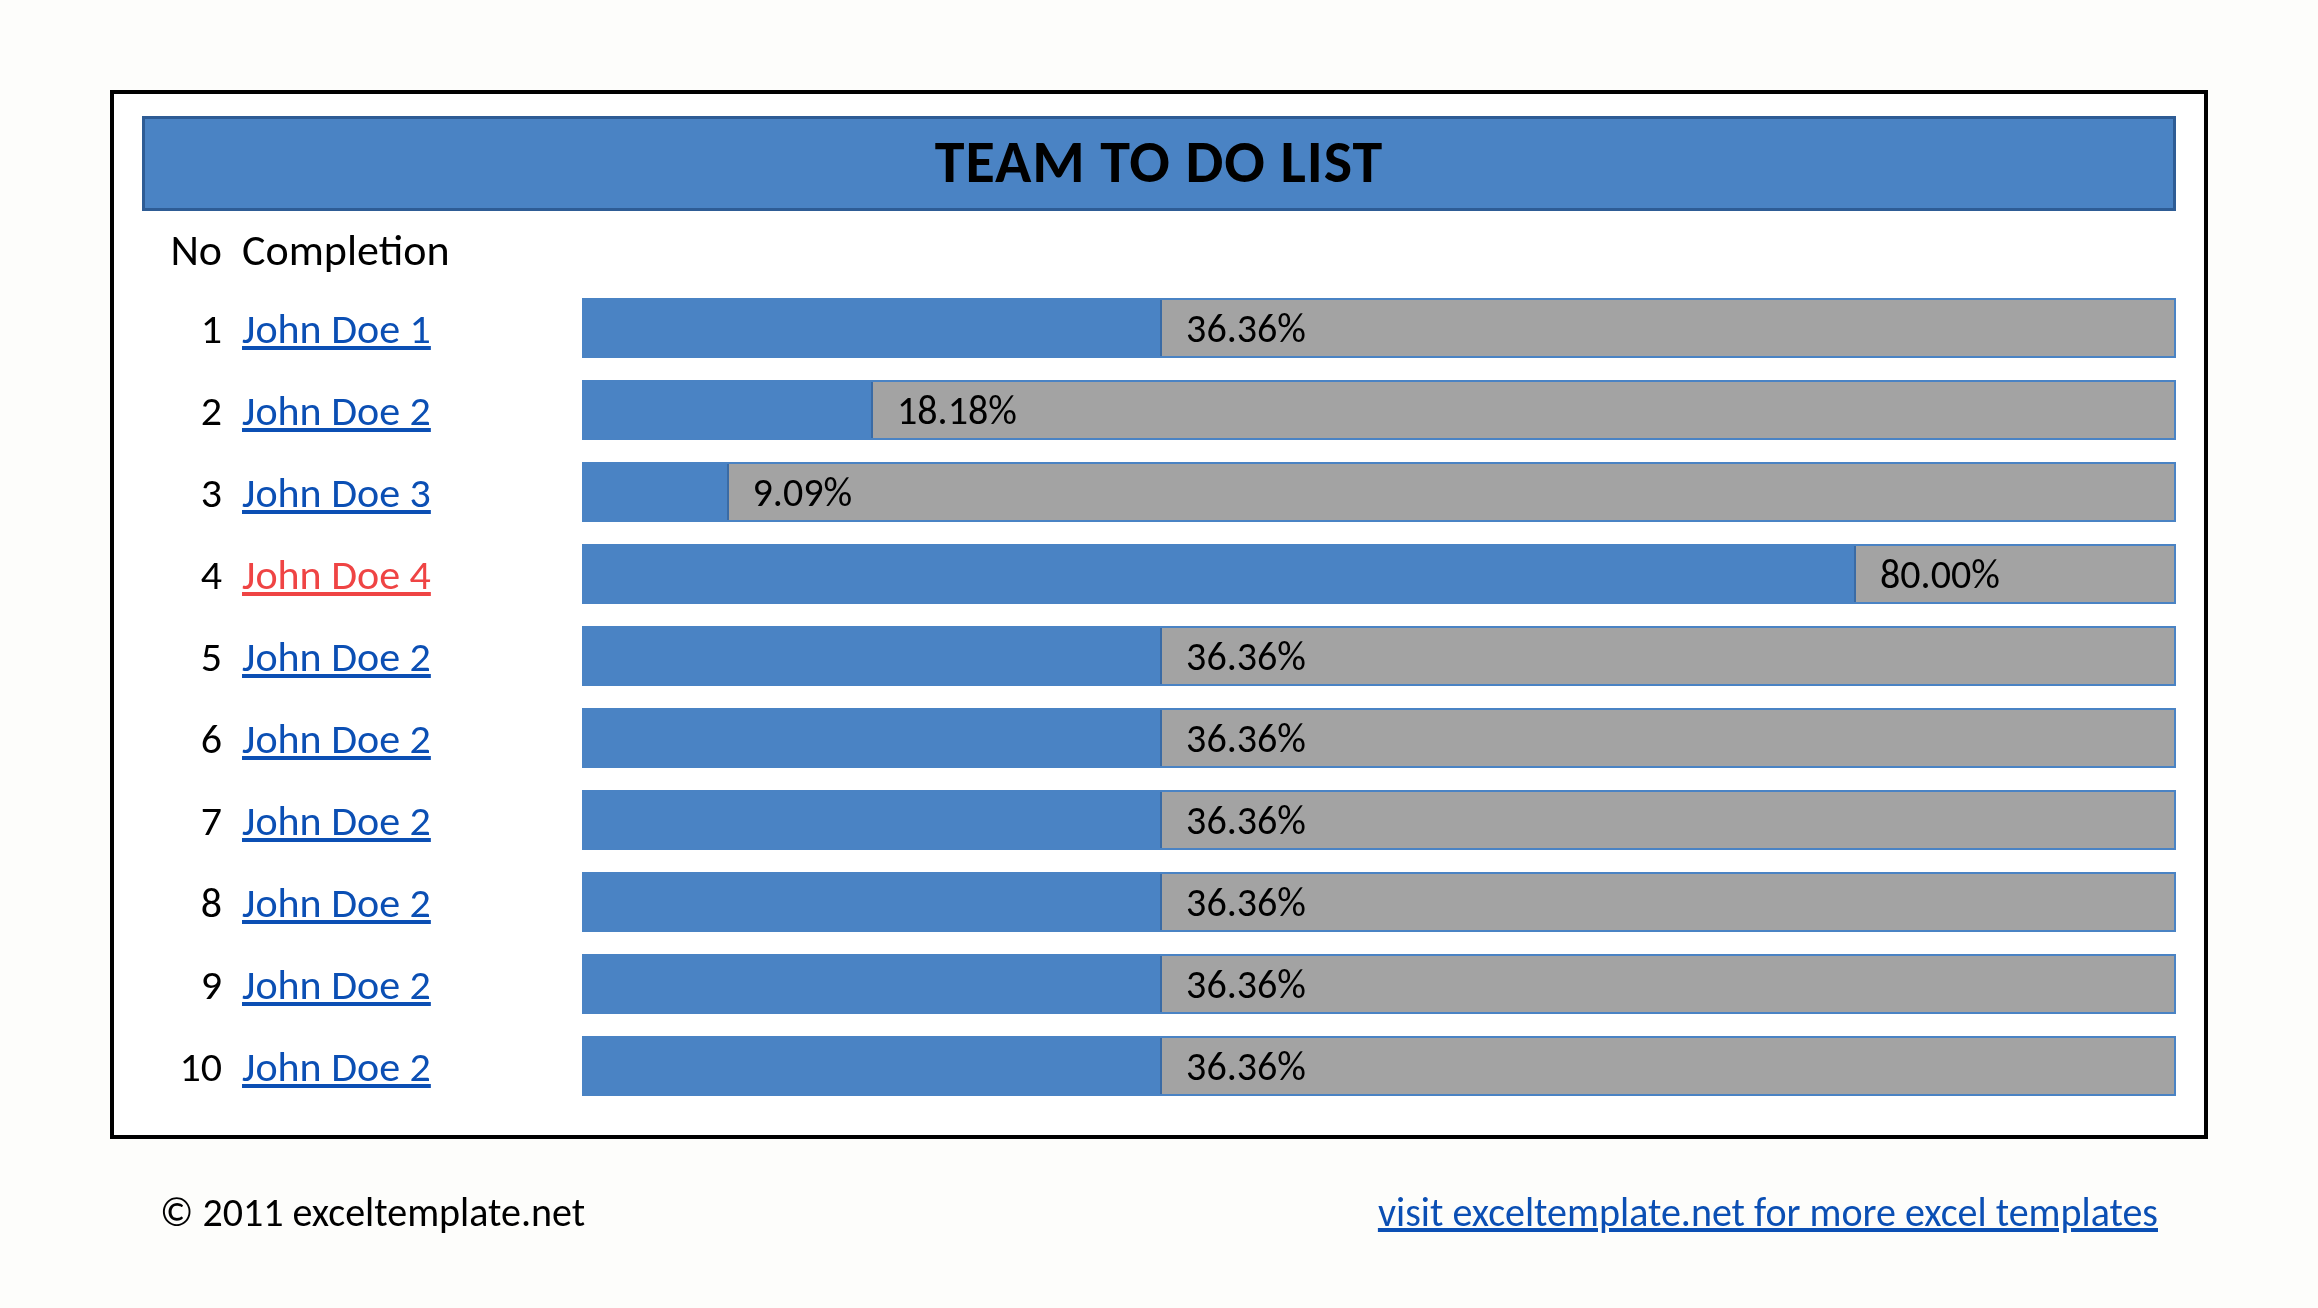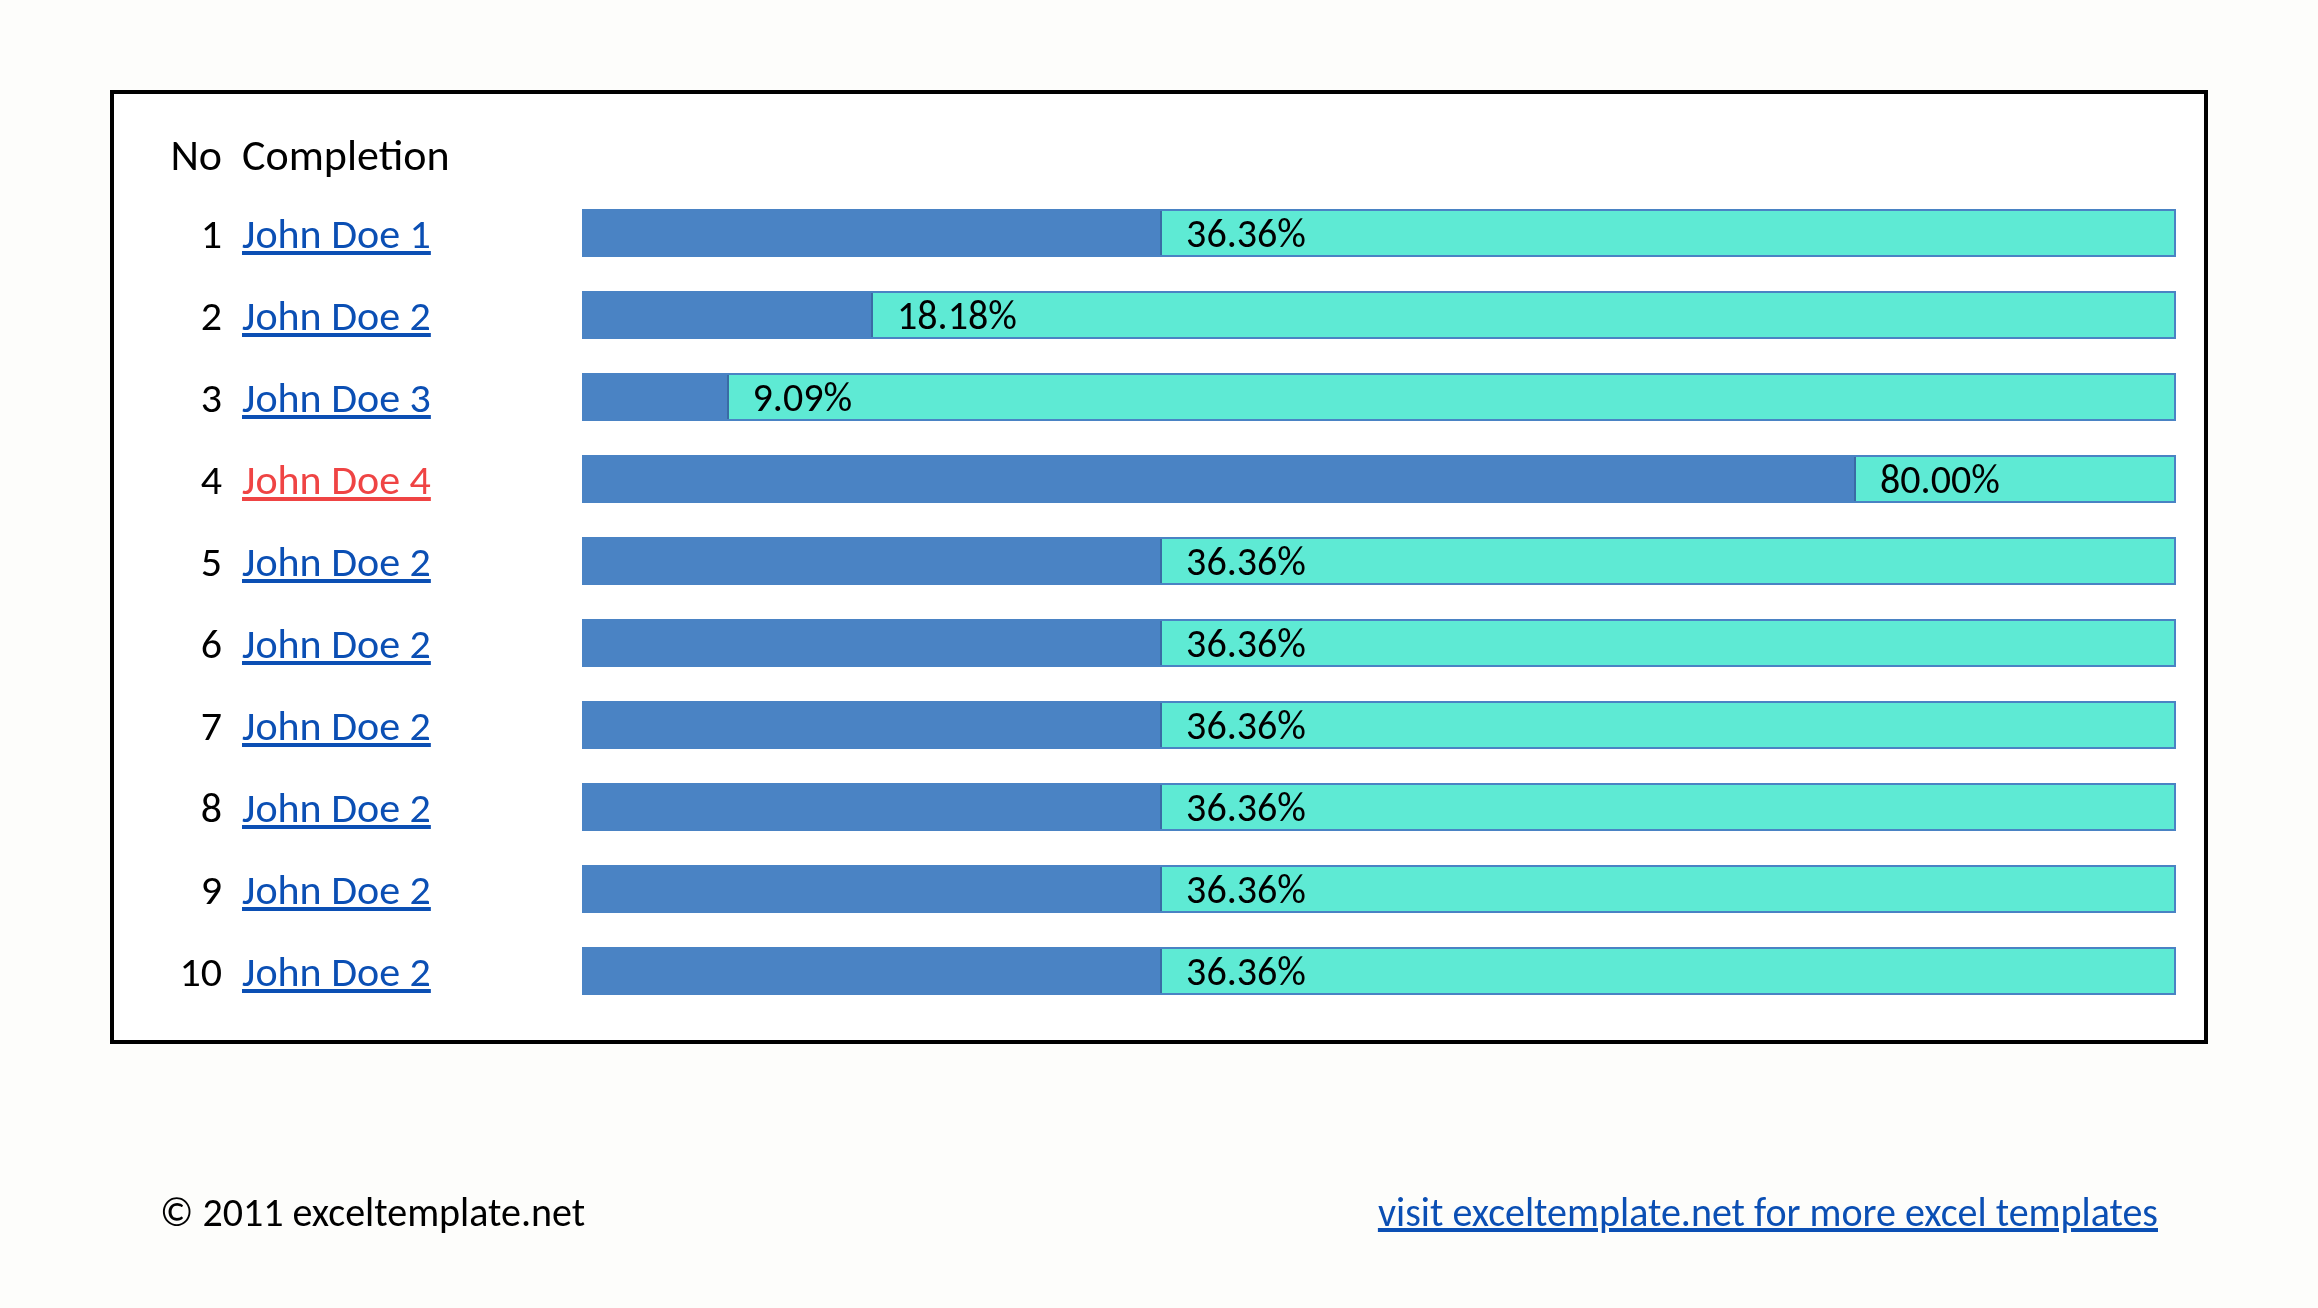--- a/index.html
+++ b/index.html
@@ -57,22 +57,22 @@
   }
   .row .name a {
     color: #0b4fb4;
     text-decoration: underline;
   }
   .row .name a.visited {
     color: #ef4444;
   }
   .row .bar-wrap {
     flex: 1;
-    height: 48px;
-    background: #5eead4;
+    height: 60px;
+    background: #a3a3a3;
     border: 2px solid #4a83c4;
     position: relative;
   }
   .row .bar-fill {
     position: absolute;
     left: 0; top: 0; bottom: 0;
     background: #4a83c4;
     border-right: 2px solid #3a6ba5;
   }
   .row .bar-label {
@@ -94,20 +94,21 @@
   .footer a {
     color: #0b4fb4;
     text-decoration: underline;
   }
 </style>
 </head>
 <body>
 
 <div class="canvas">
   <div class="frame">
+    <div class="title-bar">TEAM TO DO LIST</div>
 
     <div class="header-row">
       <div class="col-no">No</div>
       <div class="col-comp">Completion</div>
     </div>
 
     <div class="rows" id="rows">
         <div class="row">
           <div class="no">1</div>
           <div class="name"><a href="#">John Doe 1</a></div>

